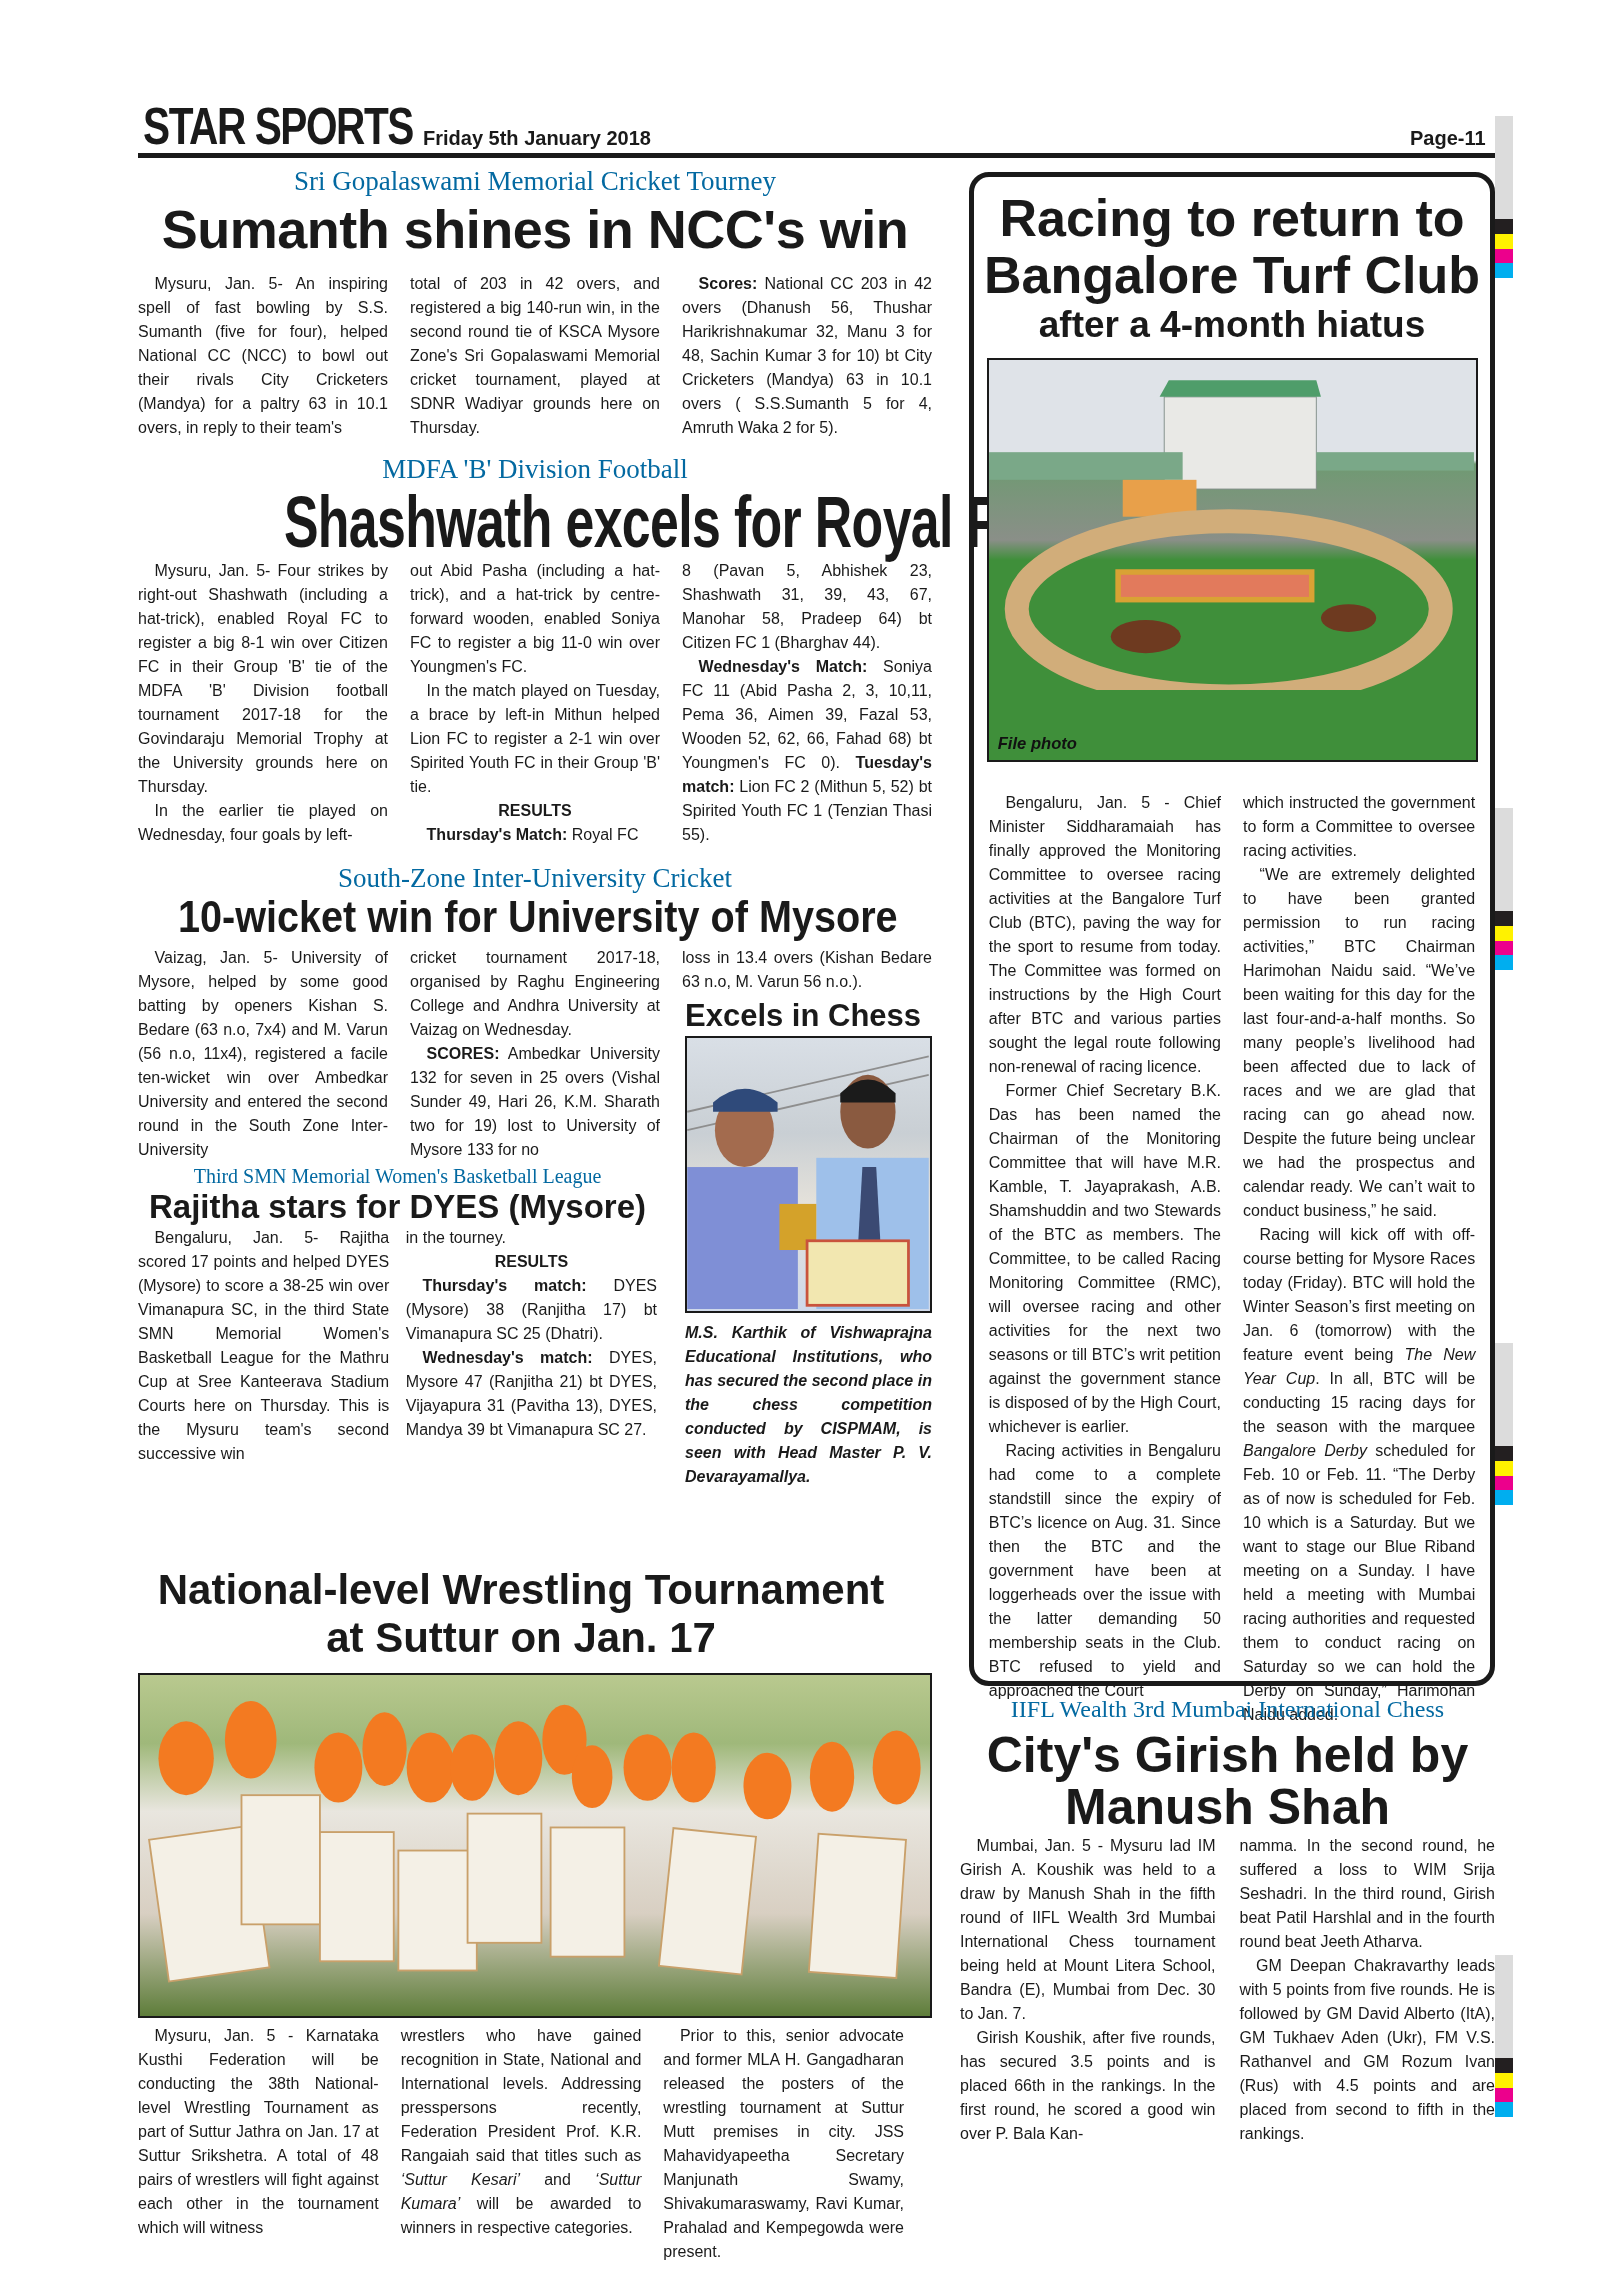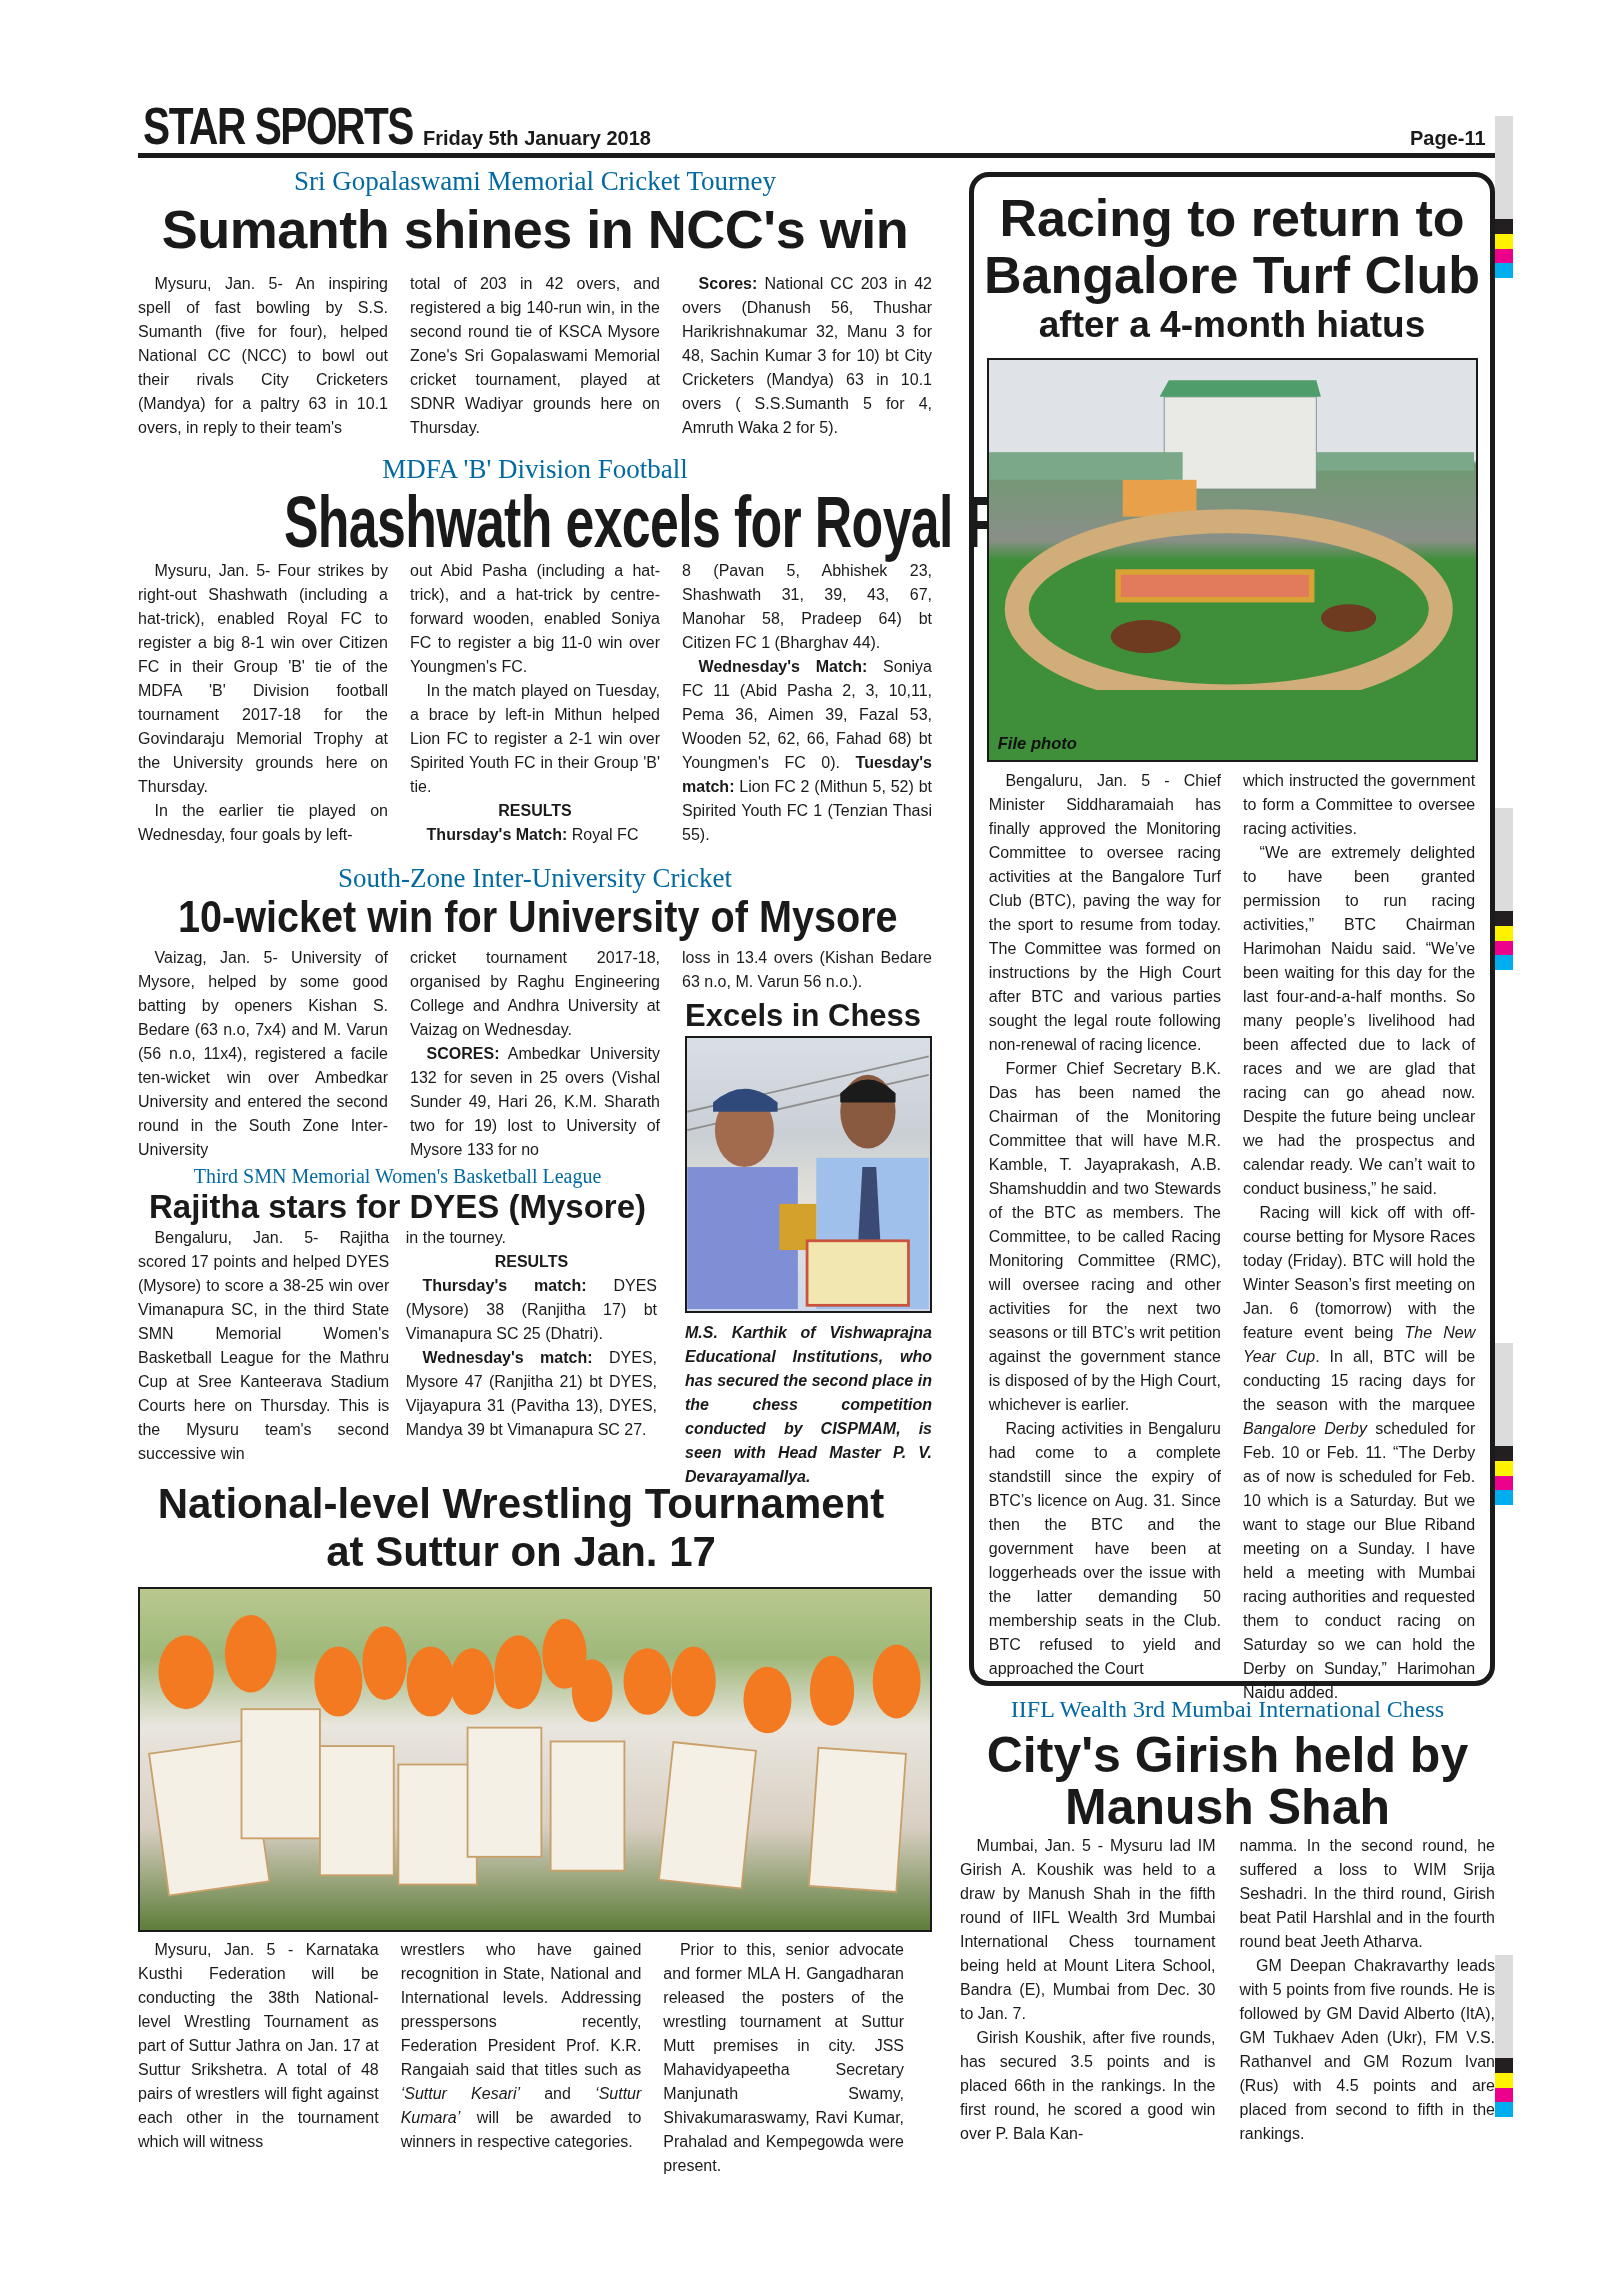--- a/index.html
+++ b/index.html
@@ -15,21 +15,21 @@
   .masthead-rule { left: 138px; top: 153px; width: 1362px; height: 4.6px; background: #1a1a1a; }
 
   
   .kicker { font-family: "Liberation Serif", serif; color: #0369a1; font-size: 27px; text-align: center; white-space: nowrap; }
 
   
   .hl { font-weight: 700; text-align: center; color: #1a1a1a; white-space: nowrap; line-height: 1.05; }
   .hl-condensed { font-weight: 900; display: inline-block; transform: scaleX(0.72); transform-origin: center top; }
 
   
-  .cols { display: flex; gap: 22px; }
+  .cols { display: flex; gap: 22px; margin-top: 22px; }
   .col { flex: 1 1 0; font-size: 16px; line-height: 24px; text-align: justify; hyphens: auto; }
   .col p { text-indent: 16.6px; }
   .col .res-head { text-align: center; font-weight: 700; text-indent: 0; }
   .col b { font-weight: 700; }
   .col i { font-style: italic; }
 
   
   .photo { border: 2.8px solid #1a1a1a; overflow: hidden; }
   .photo-credit { position: absolute; left: 9.2px; bottom: 5.5px; font-weight: 700; font-style: italic; font-size: 16.6px; color: #111; }
 
@@ -171,21 +171,21 @@
       </div>
     <div class="col">
       <p style="text-indent:0">in the tourney.</p>
       <p class="res-head">RESULTS</p>
       <p><b>Thursday's match:</b> <span>DYES (Mysore) 38 (Ranjitha 17) bt Vimanapura SC 25 (Dhatri).</span></p>
       <p><b>Wednesday's match:</b> <span>DYES, Mysore 47 (Ranjitha 21) bt DYES, Vijayapura 31 (Pavitha 13), DYES, Mandya 39 bt Vimanapura SC 27.</span></p>
     </div>
   </div>
 </section>
 
-<section class="abs" style="left:138px; top:1480px; width:766px;">
+<section class="abs" style="left:138px; top:1566px; width:766px;">
   <div class="hl" style="font-size:42px; line-height:48px;">
     <div>National-level Wrestling Tournament</div>
     <div>at Suttur on Jan. 17</div>
   </div>
   <div class="photo" style="width:794px; height:345px; margin-top:11px; position:relative; background:linear-gradient(180deg,#b9c98f 0%,#9fb87a 20%,#e9e6df 40%,#d8cfc2 70%,#5e7d3a 100%);">
     <svg width="788" height="340" viewBox="0 0 854 368">
       <g fill="#f37a21">
         <ellipse cx="50" cy="90" rx="30" ry="40"></ellipse>
           <ellipse cx="120" cy="70" rx="28" ry="42"></ellipse>
         <ellipse cx="215" cy="100" rx="26" ry="38"></ellipse>

